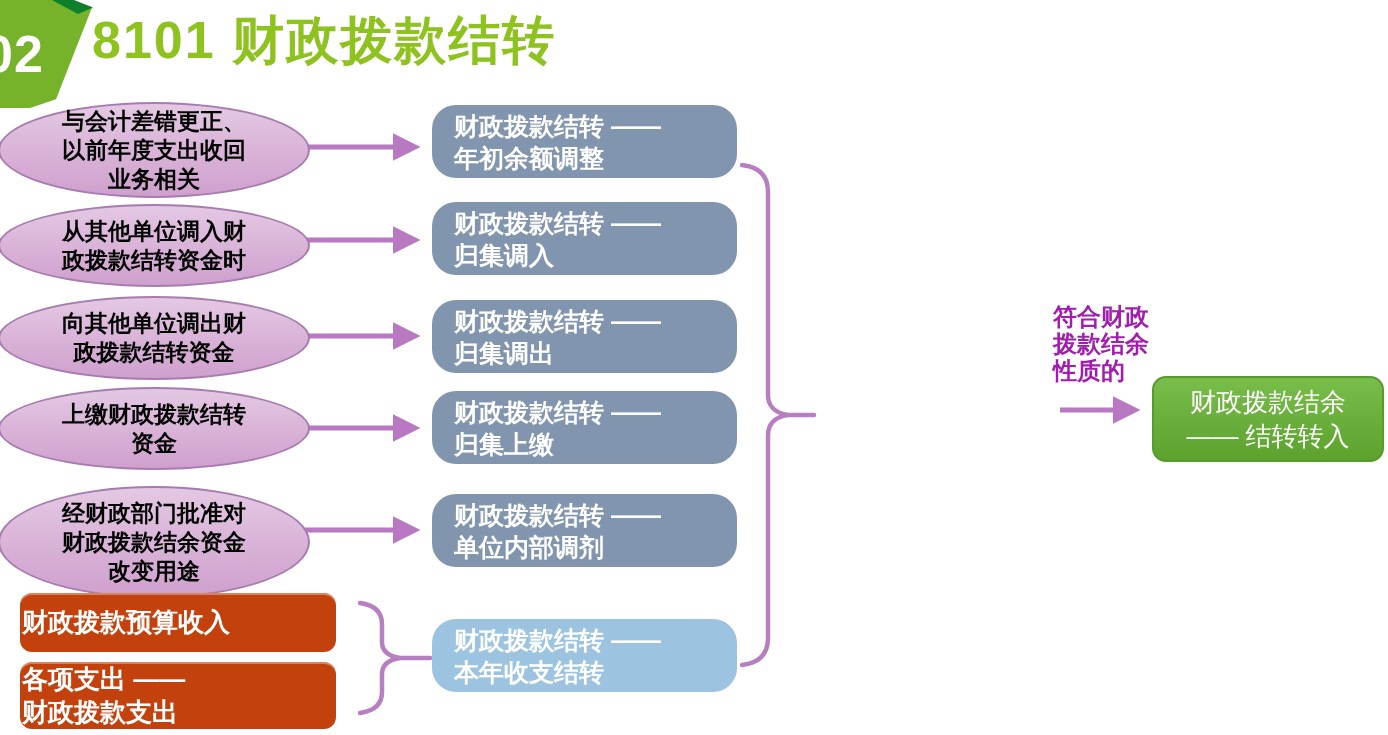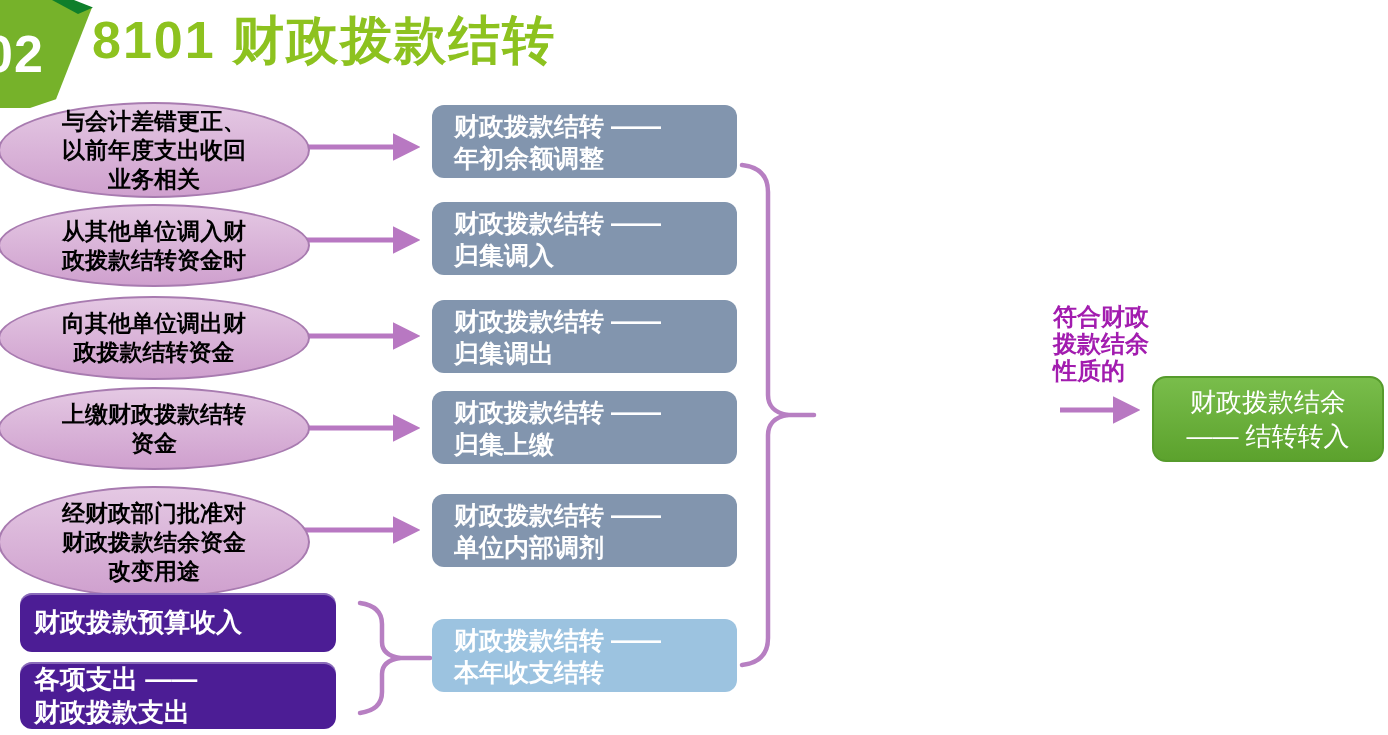--- a/index.html
+++ b/index.html
@@ -25,30 +25,30 @@
         font-weight:bold;color:#000;font-size:23px;line-height:29px;white-space:pre-line;
         box-sizing:border-box;}
   .e1{top:102px;height:96px;}
   .e2{top:204px;height:83px;}
   .e3{top:296px;height:84px;}
   .e4{top:387px;height:83px;}
   .e5{top:486px;height:112px;}
 
   
   .gbox{position:absolute;left:432px;width:305px;height:73px;background:#8295ae;
-        border-radius:12px;color:#fff;font-weight:bold;font-size:25px;line-height:32px;
+        border-radius:24px;color:#fff;font-weight:bold;font-size:25px;line-height:32px;
         display:flex;align-items:center;padding-left:22px;box-sizing:border-box;
         white-space:pre-line;}
   .g1{top:105px;} .g2{top:202px;} .g3{top:300px;} .g4{top:391px;} .g5{top:494px;}
   .blue{top:619px;background:#9cc3e0;}
 
   
-  .redbox{position:absolute;left:20px;width:316px;background:#4c1d95;border-radius:12px;
+  .redbox{position:absolute;left:20px;width:316px;background:#c2410c;border-radius:12px;
         color:#fff;font-weight:bold;font-size:26px;line-height:33px;display:flex;
-        align-items:center;padding-left:14px;box-sizing:border-box;white-space:pre-line;
+        align-items:center;padding-left:2px;box-sizing:border-box;white-space:pre-line;
         box-shadow:inset 0 2px 0 rgba(255,255,255,.35);}
   .r1{top:593px;height:59px;}
   .r2{top:662px;height:67px;}
 
   
   .purplebox{position:absolute;left:815px;top:378px;width:242px;height:84px;background:#b48ccd;
         border-radius:14px;color:#fff;font-weight:bold;font-size:26px;line-height:34px;
         display:flex;align-items:center;justify-content:center;text-align:center;
         white-space:pre-line;}
   .condition{position:absolute;left:1053px;top:303px;width:120px;font-size:24px;font-weight:bold;

